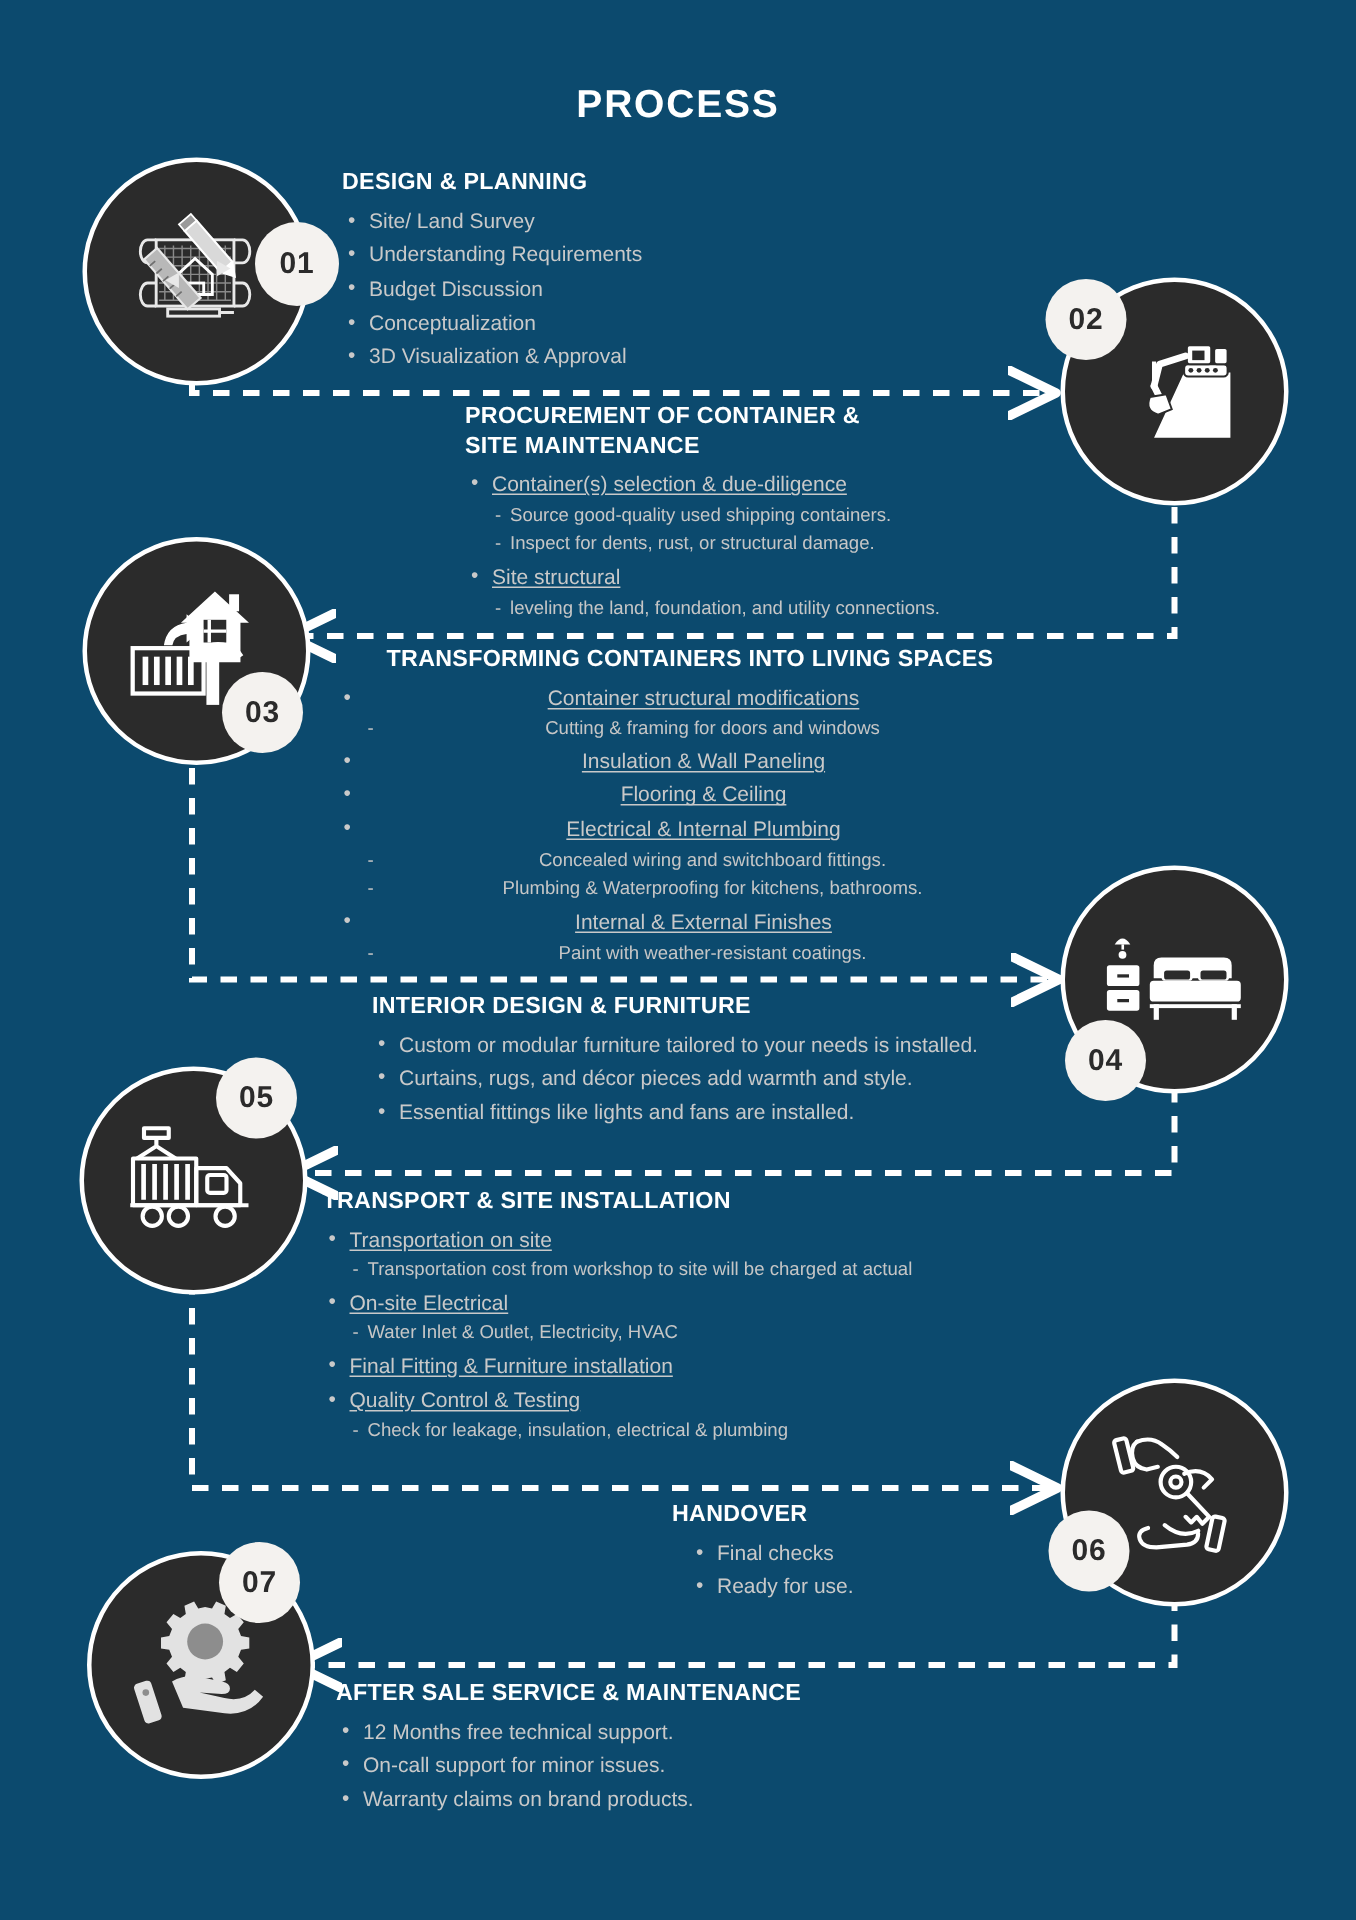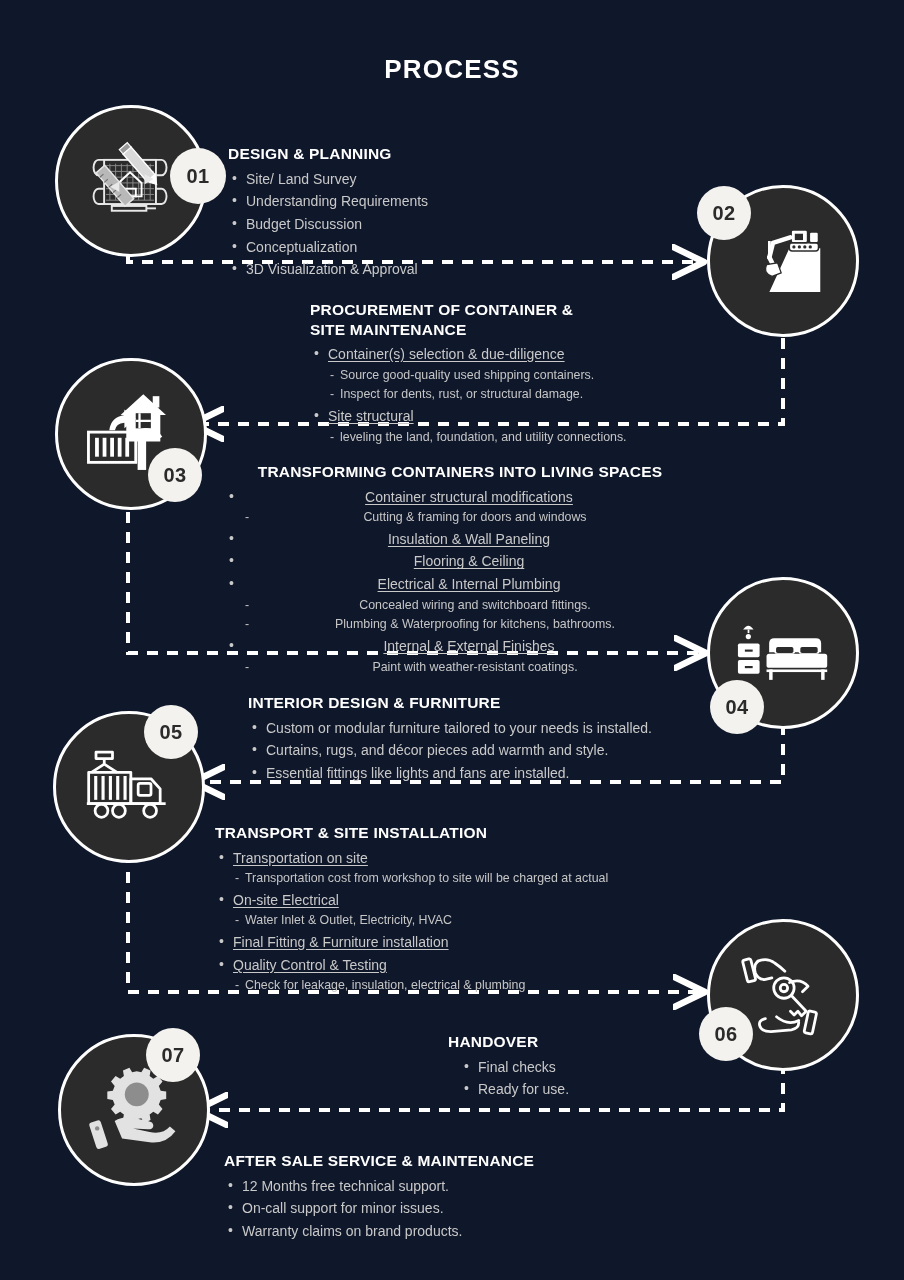--- a/index.html
+++ b/index.html
@@ -2,21 +2,21 @@
 <html><head>
 <meta charset="utf-8">
 <style>
   * { box-sizing: border-box; margin: 0; padding: 0; }
   html, body {
     width: 904px; height: 1280px;
     background: #2b2b2b;
     font-family: "Liberation Sans", sans-serif;
     overflow: hidden;
   }
-  #stage { position: relative; width: 904px; height: 1280px; background: #0f172a; }
+  #stage { position: relative; width: 904px; height: 1280px; background: #0c4a6e; }
 
   
   .page-title {
     position: absolute; left: 0; top: 54px; width: 904px;
     text-align: center; color: #ffffff;
     font-size: 26px; font-weight: bold; letter-spacing: 1.2px;
   }
 
   
   #wires { position: absolute; left: 0; top: 0; width: 904px; height: 1280px; }
@@ -37,21 +37,21 @@
     border-radius: 50%;
     display: flex; align-items: center; justify-content: center;
     color: #2b2b2b;
     font-weight: bold;
     font-size: 20px;
     letter-spacing: .5px;
     z-index: 5;
   }
 
   
-  .block { position: absolute; margin-top: 32px; }
+  .block { position: absolute; }
   .blk-title {
     color: #ffffff; font-weight: bold; font-size: 15.5px;
     letter-spacing: .2px; line-height: 1.26;
   }
   ul.bul { list-style: none; margin-top: 4px; }
   ul.bul > li {
     position: relative;
     color: #c9c9c9;
     font-size: 14px;
     line-height: 1.62;

